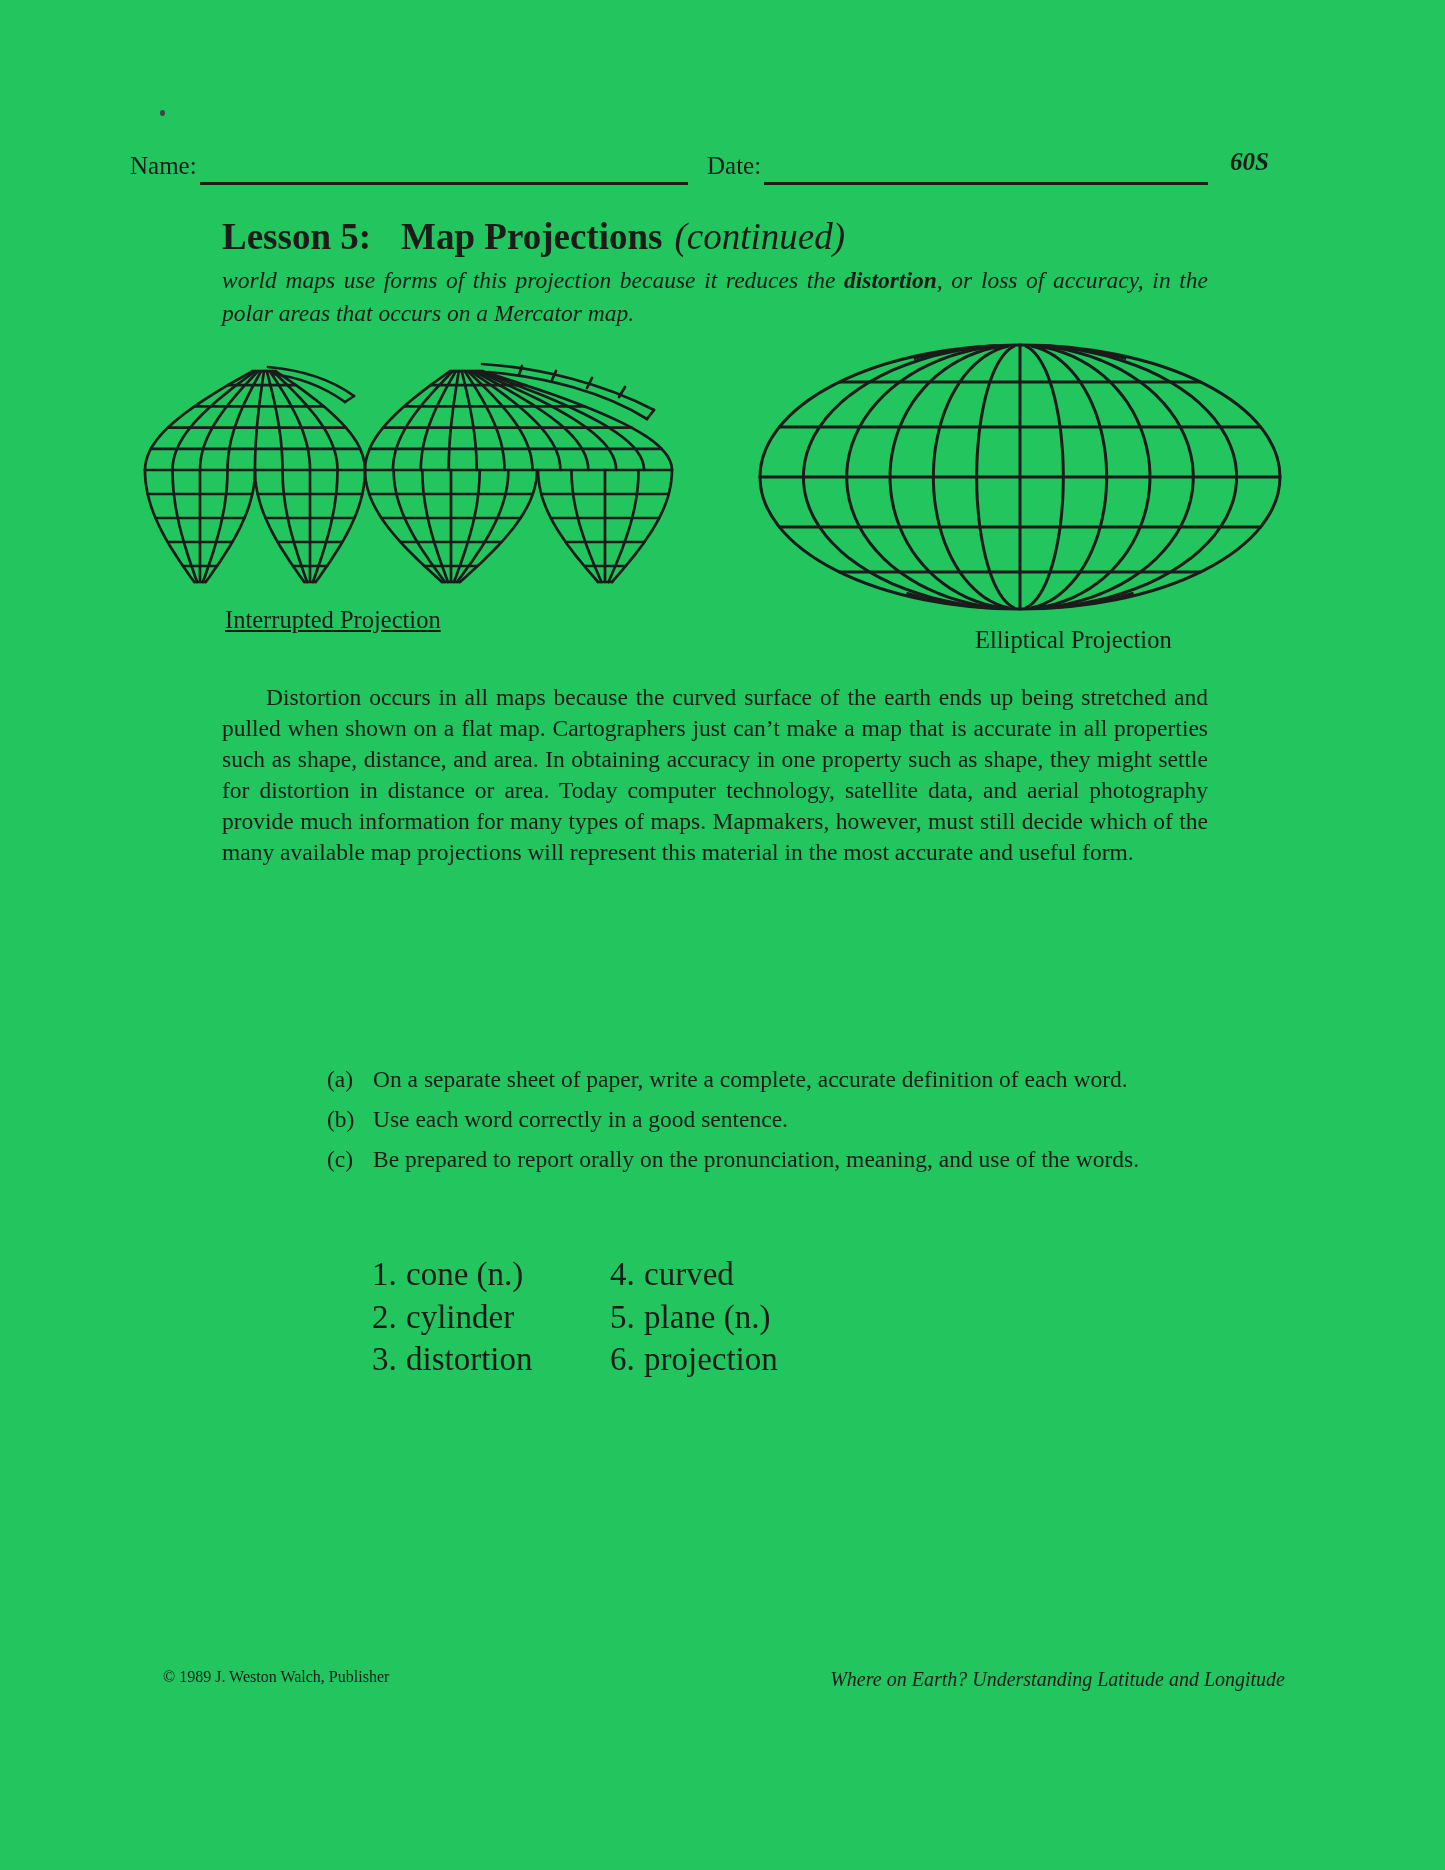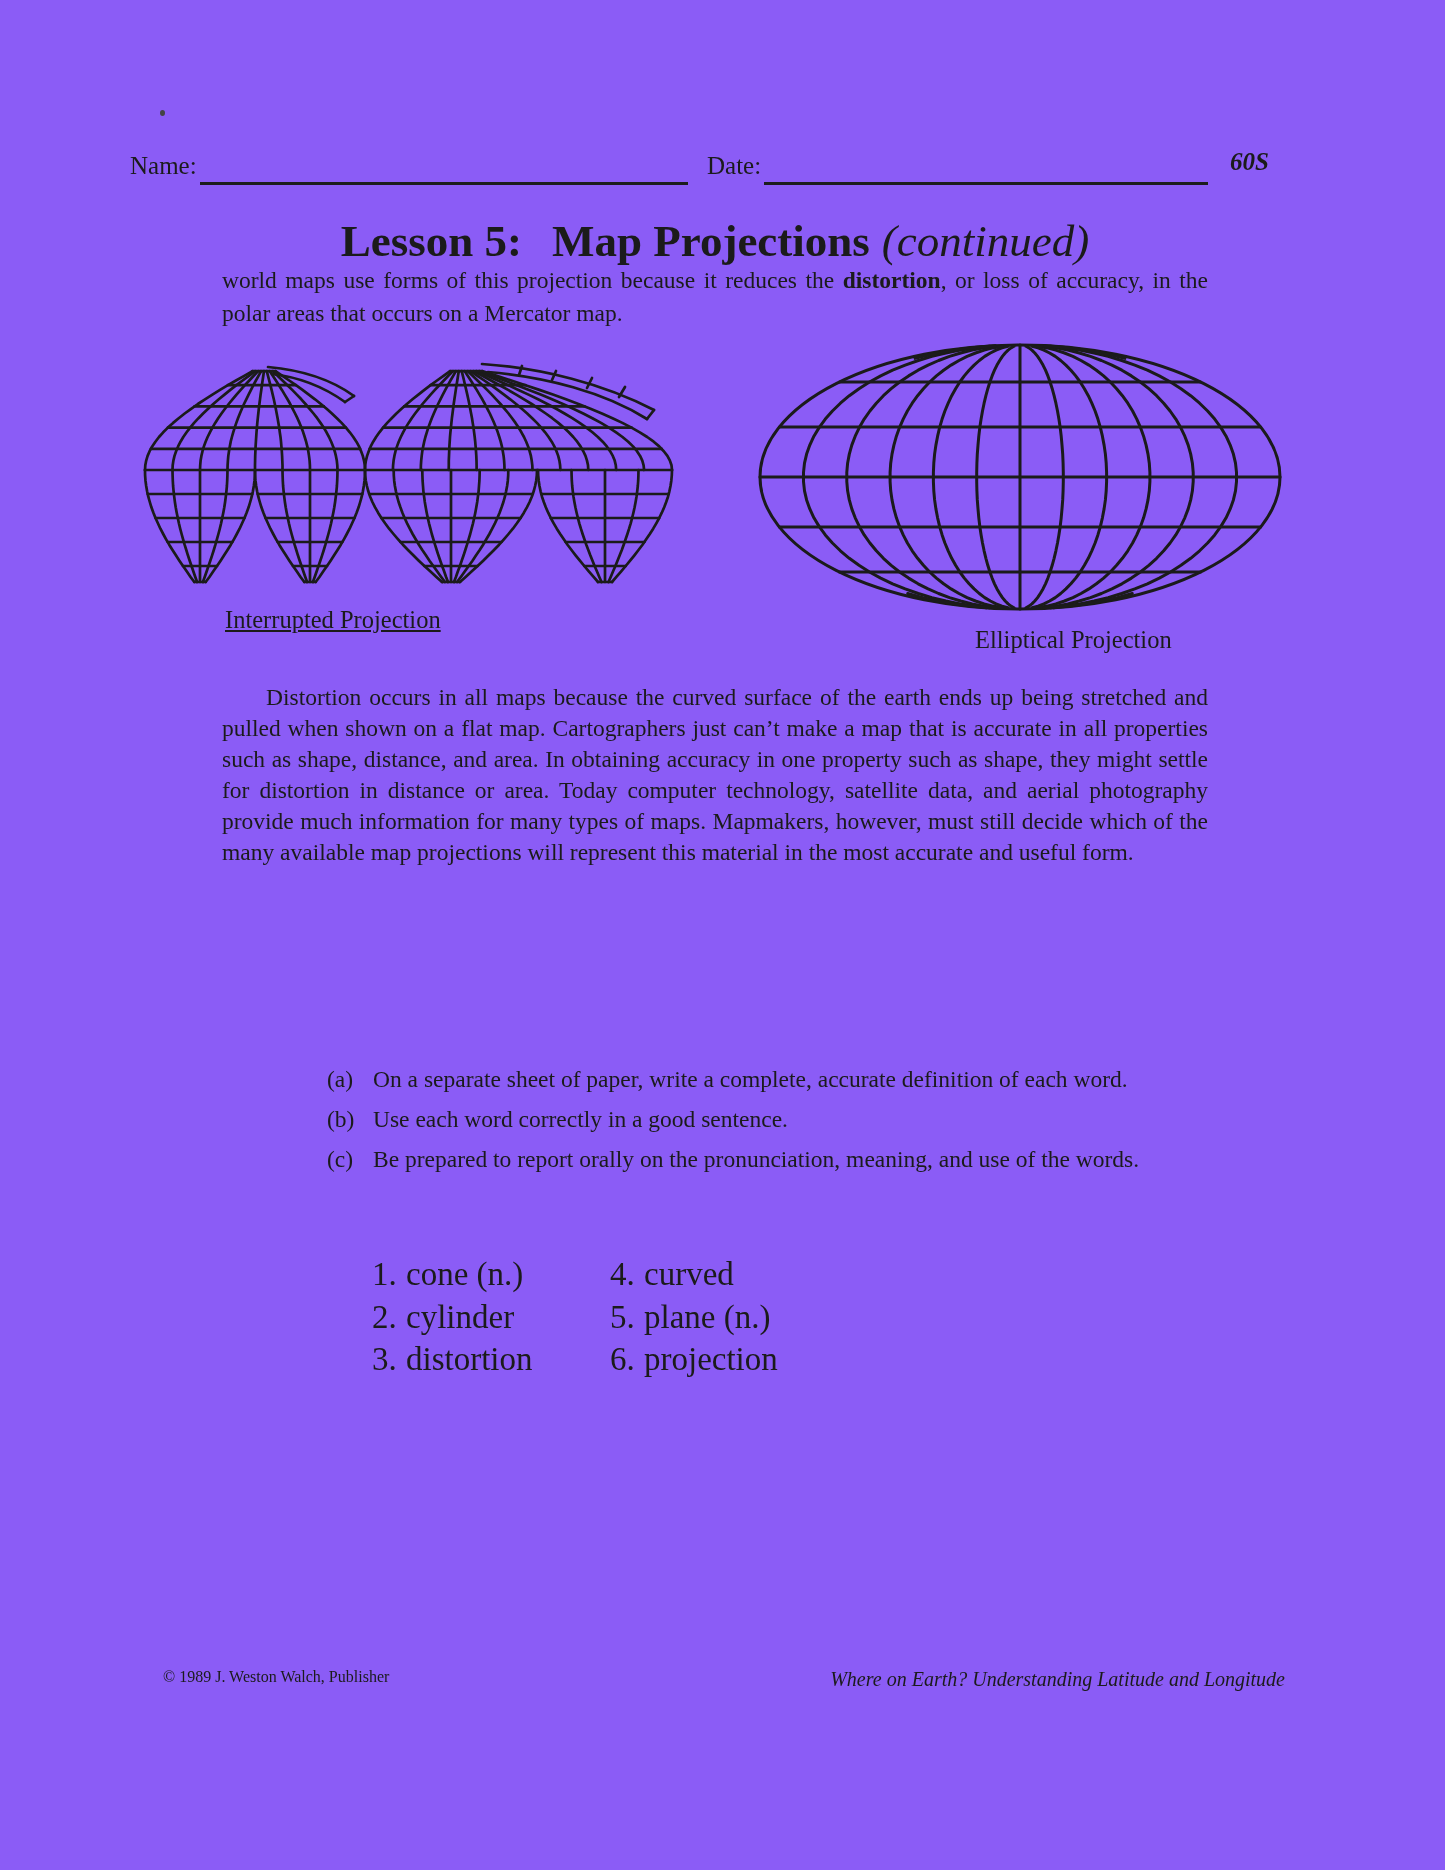--- a/index.html
+++ b/index.html
@@ -1,30 +1,30 @@
 <!DOCTYPE html>
 <html><head>
 <meta charset="utf-8">
 <style>
   html,body{margin:0;padding:0;background:#888;}
   .page{
     position:relative;
     width:1445px;height:1870px;
     margin:0 auto;
-    background:#8b5cf6;
+    background:#22c55e;
     font-family:"Liberation Serif","DejaVu Serif",serif;
     color:#1b1b1b;
     overflow:hidden;
   }
   .abs{position:absolute;}
   .speck{width:5px;height:6px;border-radius:50%;background:#444;}
   .hdr-label{font-size:25px;}
   .fill-line{border-bottom:3px solid #1d1d1d;height:26px;}
   .page-code{font-size:25px;font-style:italic;font-weight:bold;}
-  .title{width:986px;text-align:center;font-size:45px;font-weight:bold;white-space:nowrap;}
+  .title{width:986px;font-size:37px;font-weight:bold;white-space:nowrap;}
   .title .subject{margin-left:30px;}
   .title .continued{margin-left:12px;font-style:italic;font-weight:normal;}
   .bodytext{font-size:23.5px;line-height:31px;text-align:justify;}
   .intro{width:986px;line-height:33px;}
   .para{width:986px;text-indent:44px;}
   .defs{width:986px;text-indent:44px;}
   .defs .defs-head{font-weight:bold;margin-right:20px;}
   .figure-caption{font-size:24.5px;}
   .activities{width:880px;font-size:23.5px;}
   .activity{display:flex;margin-bottom:5px;line-height:35px;}
@@ -49,21 +49,21 @@
   <span class="abs hdr-label" style="left:130px;top:152px;">Name:</span>
   <div class="abs fill-line" style="left:200px;top:156px;width:488px;"></div>
   <span class="abs hdr-label" style="left:707px;top:152px;">Date:</span>
   <div class="abs fill-line" style="left:764px;top:156px;width:444px;"></div>
   <span class="abs page-code" style="left:1230px;top:148px;">60S</span>
 
   <div class="abs title" style="left:222px;top:215px;">
     <span>Lesson 5:</span><span class="subject">Map Projections</span><span class="continued">(continued)</span>
   </div>
 
-  <div class="abs bodytext intro" style="left:222px;top:264px;">
+  <div class="abs bodytext intro" style="left:222px;top:264px;font-style:italic;">
     <span>world maps use forms of this projection because it reduces the </span><b>distortion</b><span>, or loss of accuracy, in the polar areas that occurs on a Mercator map.</span>
   </div>
 
   <svg class="fig" id="fig-interrupted" viewBox="0 0 545 255" style="left:140px;top:340px;width:545px;height:255px;">
       <g stroke="#1b1b1b" stroke-width="2.7">
         <polyline points="112.5,31.1 104.2,35.8 96.0,40.5 87.9,45.2 80.0,49.9 72.4,54.6 65.0,59.3 57.9,64.0 51.1,68.8 44.7,73.5 38.7,78.2 33.1,82.9 27.9,87.6 23.2,92.3 19.0,97.0 15.4,101.7 12.2,106.4 9.6,111.2 7.6,115.9 6.2,120.6 5.3,125.3 5.0,130.0"></polyline>
         <polyline points="115.3,31.1 108.9,35.8 102.6,40.5 96.4,45.2 90.3,49.9 84.5,54.6 78.8,59.3 73.3,64.0 68.1,68.8 63.1,73.5 58.5,78.2 54.1,82.9 50.2,87.6 46.6,92.3 43.3,97.0 40.5,101.7 38.1,106.4 36.1,111.2 34.5,115.9 33.4,120.6 32.7,125.3 32.5,130.0"></polyline>
         <polyline points="118.2,31.1 113.7,35.8 109.3,40.5 104.9,45.2 100.7,49.9 96.5,54.6 92.5,59.3 88.7,64.0 85.0,68.8 81.5,73.5 78.2,78.2 75.2,82.9 72.4,87.6 69.9,92.3 67.6,97.0 65.6,101.7 63.9,106.4 62.5,111.2 61.4,115.9 60.6,120.6 60.2,125.3 60.0,130.0"></polyline>
         <polyline points="121.1,31.1 118.5,35.8 115.9,40.5 113.4,45.2 111.0,49.9 108.6,54.6 106.3,59.3 104.0,64.0 101.9,68.8 99.9,73.5 98.0,78.2 96.3,82.9 94.7,87.6 93.2,92.3 91.9,97.0 90.7,101.7 89.8,106.4 89.0,111.2 88.3,115.9 87.9,120.6 87.6,125.3 87.5,130.0"></polyline>
         <polyline points="124.0,31.1 123.3,35.8 122.6,40.5 121.9,45.2 121.3,49.9 120.6,54.6 120.0,59.3 119.4,64.0 118.8,68.8 118.3,73.5 117.8,78.2 117.3,82.9 116.9,87.6 116.5,92.3 116.2,97.0 115.9,101.7 115.6,106.4 115.4,111.2 115.2,115.9 115.1,120.6 115.0,125.3 115.0,130.0"></polyline>

